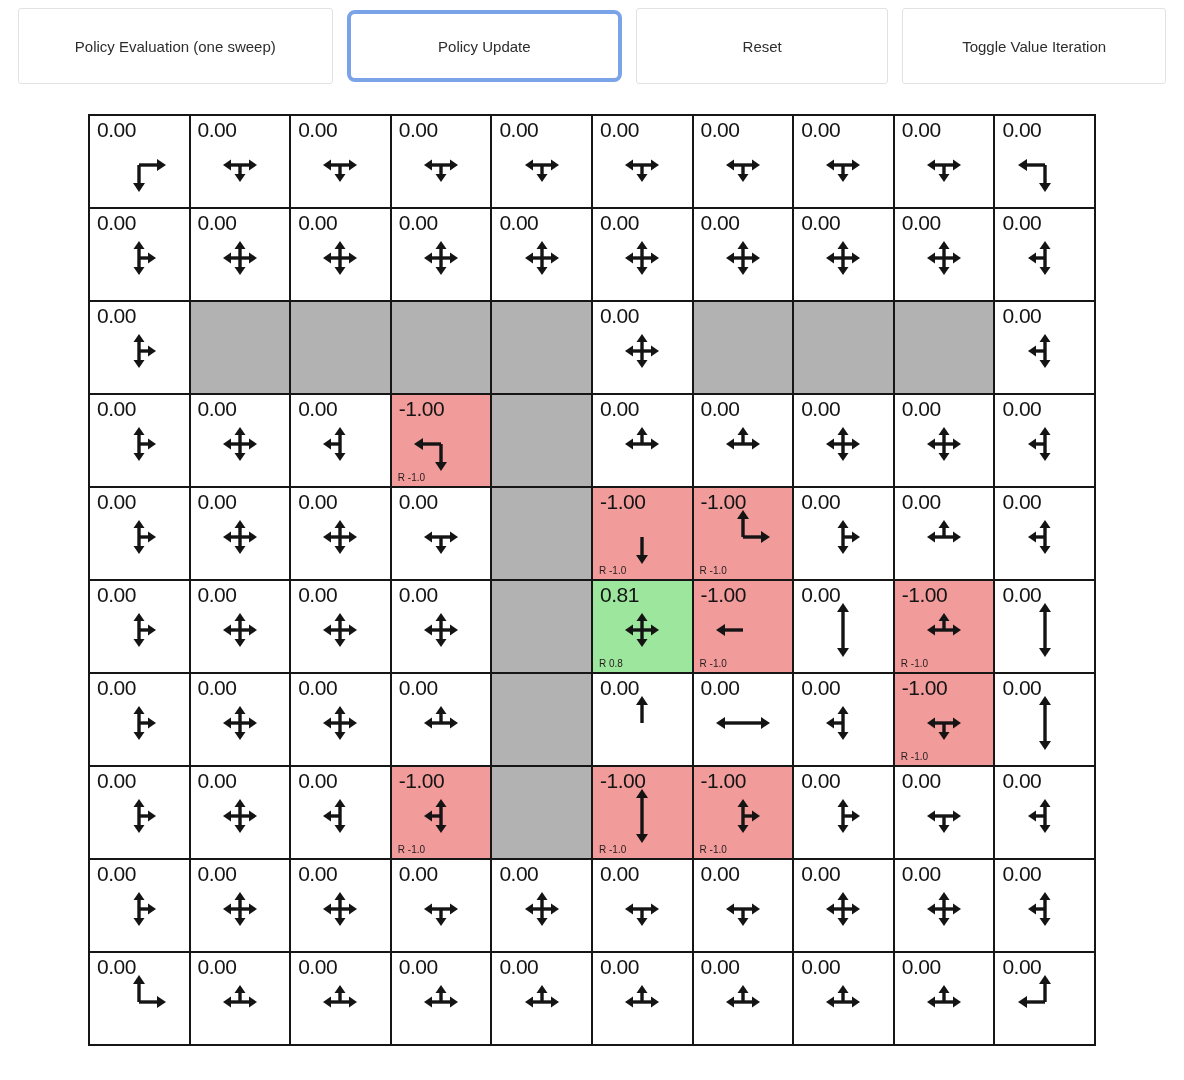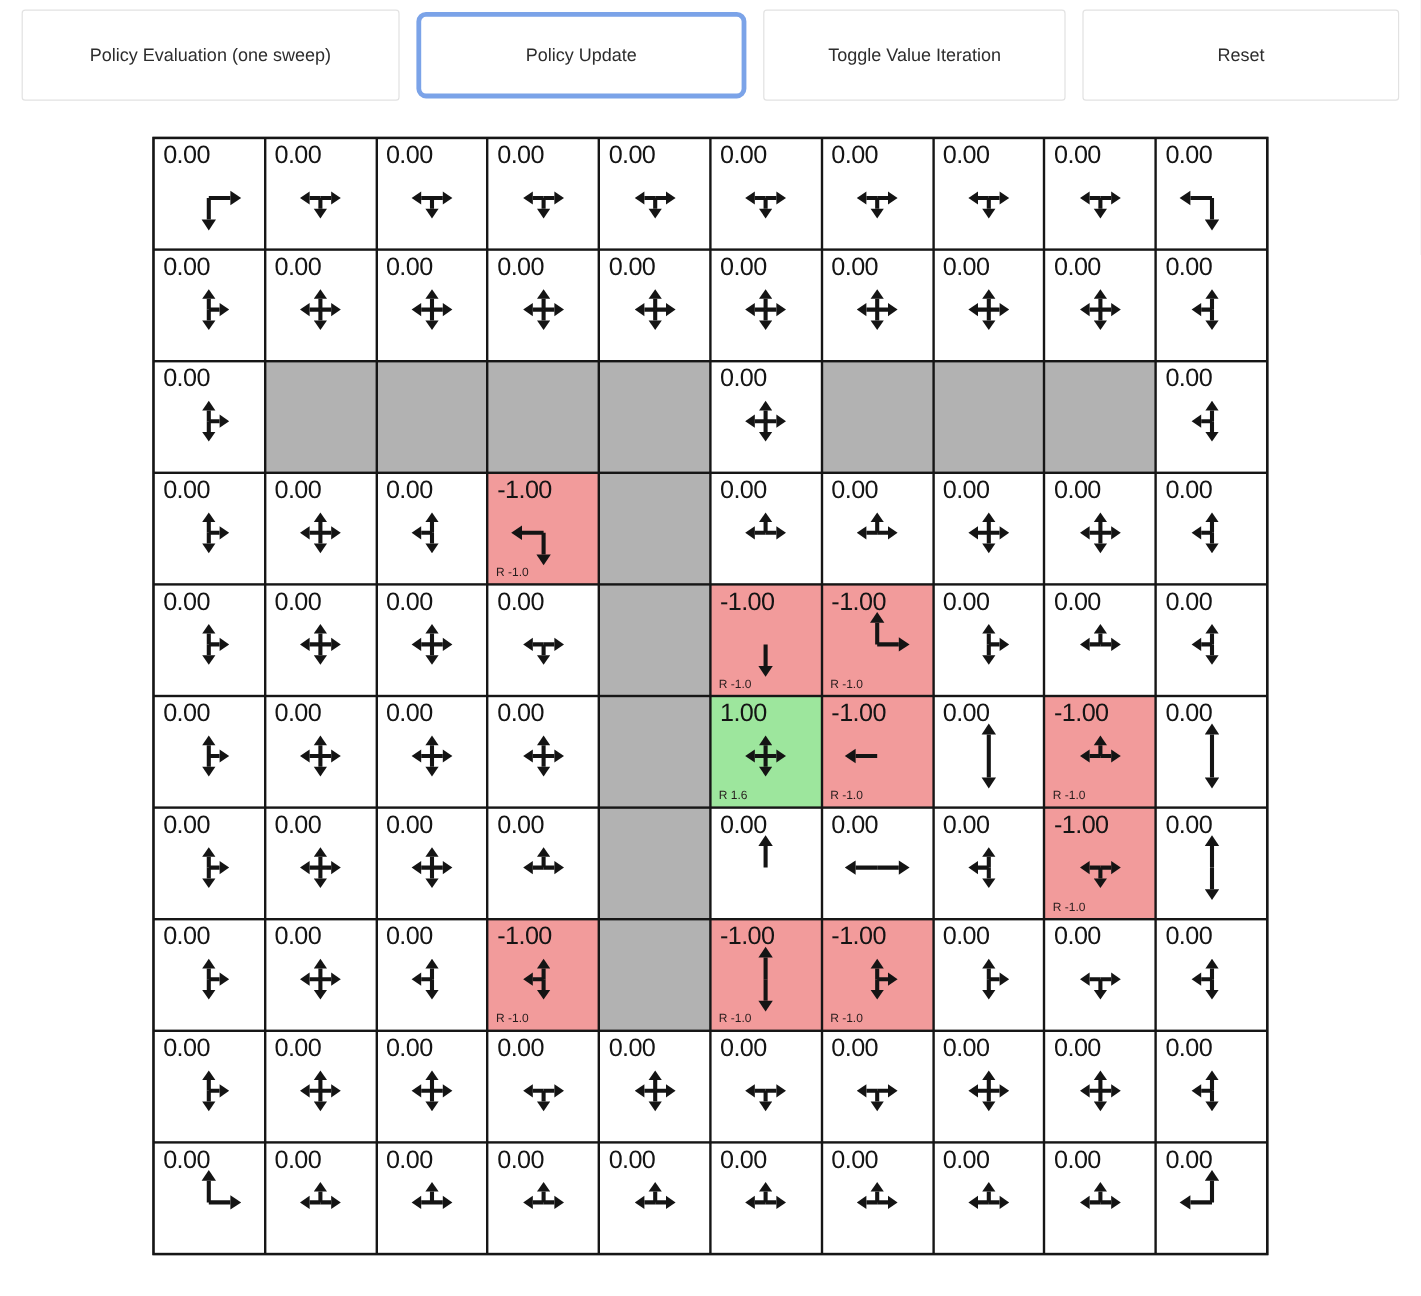--- a/index.html
+++ b/index.html
@@ -30,21 +30,21 @@
   .btn:nth-of-type(2) { flex: 272 0 0; }
   .btn:nth-of-type(3) { flex: 251 0 0; }
   .btn:nth-of-type(4) { flex: 265 0 0; }
   .btn.active {
     height: 72px;
     border-width: 4px;
     border-style: solid;
     border-radius: 8px;
   }
   .grid {
-    width: 930px;
+    width: 1008px;
     margin: 30px auto 0 auto;
     display: grid;
     grid-template-columns: repeat(10, 1fr);
     grid-auto-rows: 91px;
     gap: 2px;
     border: 2px solid #eab308;
     background: #161616;
   }
   .cell {
     position: relative;
@@ -71,22 +71,22 @@
     line-height: 0;
   }
 </style>
 </head>
 <body>
 
 <div class="app">
   <div class="toolbar">
     <button class="btn">Policy Evaluation (one sweep)</button>
     <button class="btn active" style="border-color: rgb(123, 163, 232);">Policy Update</button>
+    <button class="btn">Reset</button>
     <button class="btn">Toggle Value Iteration</button>
-    <button class="btn">Reset</button>
   </div>
   <div class="grid" id="grid" style="background: rgb(22, 22, 22); border-color: rgb(22, 22, 22);">
       <div class="cell">
         <span class="value">0.00</span>
         <span class="arrows"><svg width="56" height="56" viewBox="0 0 56 56">
             <line x1="28" y1="28" x2="46" y2="28" stroke="#141414" stroke-width="3.4"></line>
             <polygon points="55,28 46,34 46,22" fill="#141414"></polygon>
             <line x1="28" y1="28" x2="28" y2="46" stroke="#141414" stroke-width="3.4"></line>
             <polygon points="28,55 22,46 34,46" fill="#141414"></polygon>
           </svg></span>
@@ -606,32 +606,32 @@
             <line x1="28" y1="28" x2="37" y2="28" stroke="#141414" stroke-width="3.4"></line>
             <polygon points="45,28 37,33.5 37,22.5" fill="#141414"></polygon>
             <line x1="28" y1="28" x2="28" y2="37" stroke="#141414" stroke-width="3.4"></line>
             <polygon points="28,45 22.5,37 33.5,37" fill="#141414"></polygon>
             <line x1="28" y1="28" x2="19" y2="28" stroke="#141414" stroke-width="3.4"></line>
             <polygon points="11,28 19,22.5 19,33.5" fill="#141414"></polygon>
           </svg></span>
       </div>
       <div class="cell" style="background: rgb(178, 178, 178);"></div>
       <div class="cell" style="background: rgb(157, 230, 157);">
-        <span class="value">1.00</span>
-        <span class="arrows"><svg width="56" height="56" viewBox="0 0 56 56">
-            <line x1="28" y1="28" x2="28" y2="19" stroke="#141414" stroke-width="3.4"></line>
-            <polygon points="28,11 33.5,19 22.5,19" fill="#141414"></polygon>
-            <line x1="28" y1="28" x2="37" y2="28" stroke="#141414" stroke-width="3.4"></line>
-            <polygon points="45,28 37,33.5 37,22.5" fill="#141414"></polygon>
-            <line x1="28" y1="28" x2="28" y2="37" stroke="#141414" stroke-width="3.4"></line>
-            <polygon points="28,45 22.5,37 33.5,37" fill="#141414"></polygon>
-            <line x1="28" y1="28" x2="19" y2="28" stroke="#141414" stroke-width="3.4"></line>
-            <polygon points="11,28 19,22.5 19,33.5" fill="#141414"></polygon>
-          </svg></span>
-        <span class="reward">R 1.6</span>
+        <span class="value">0.81</span>
+        <span class="arrows"><svg width="56" height="56" viewBox="0 0 56 56">
+            <line x1="28" y1="28" x2="28" y2="19" stroke="#141414" stroke-width="3.4"></line>
+            <polygon points="28,11 33.5,19 22.5,19" fill="#141414"></polygon>
+            <line x1="28" y1="28" x2="37" y2="28" stroke="#141414" stroke-width="3.4"></line>
+            <polygon points="45,28 37,33.5 37,22.5" fill="#141414"></polygon>
+            <line x1="28" y1="28" x2="28" y2="37" stroke="#141414" stroke-width="3.4"></line>
+            <polygon points="28,45 22.5,37 33.5,37" fill="#141414"></polygon>
+            <line x1="28" y1="28" x2="19" y2="28" stroke="#141414" stroke-width="3.4"></line>
+            <polygon points="11,28 19,22.5 19,33.5" fill="#141414"></polygon>
+          </svg></span>
+        <span class="reward">R 0.8</span>
       </div>
       <div class="cell" style="background: rgb(242, 155, 155);">
         <span class="value">-1.00</span>
         <span class="arrows"><svg width="56" height="56" viewBox="0 0 56 56">
             <line x1="28" y1="28" x2="10" y2="28" stroke="#141414" stroke-width="3.4"></line>
             <polygon points="1,28 10,22 10,34" fill="#141414"></polygon>
           </svg></span>
         <span class="reward">R -1.0</span>
       </div>
       <div class="cell">

